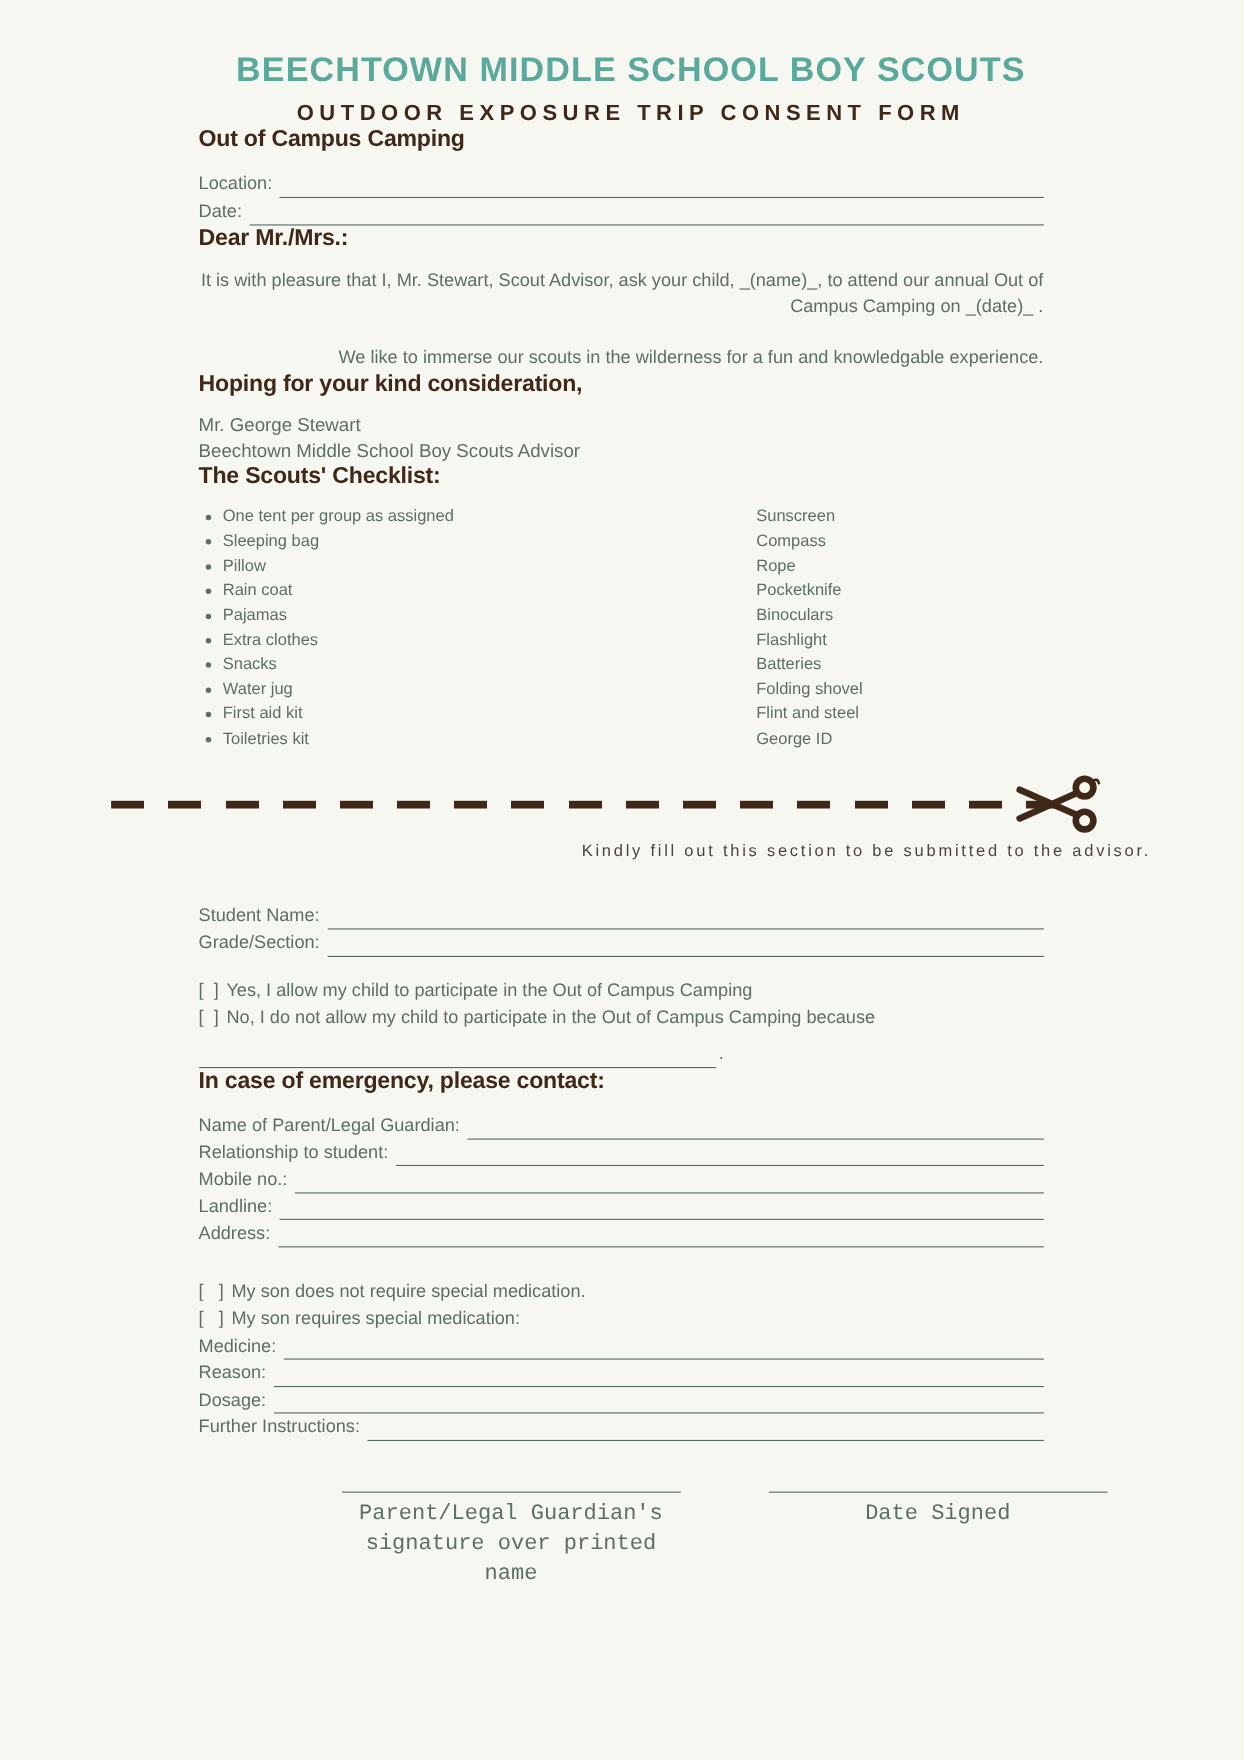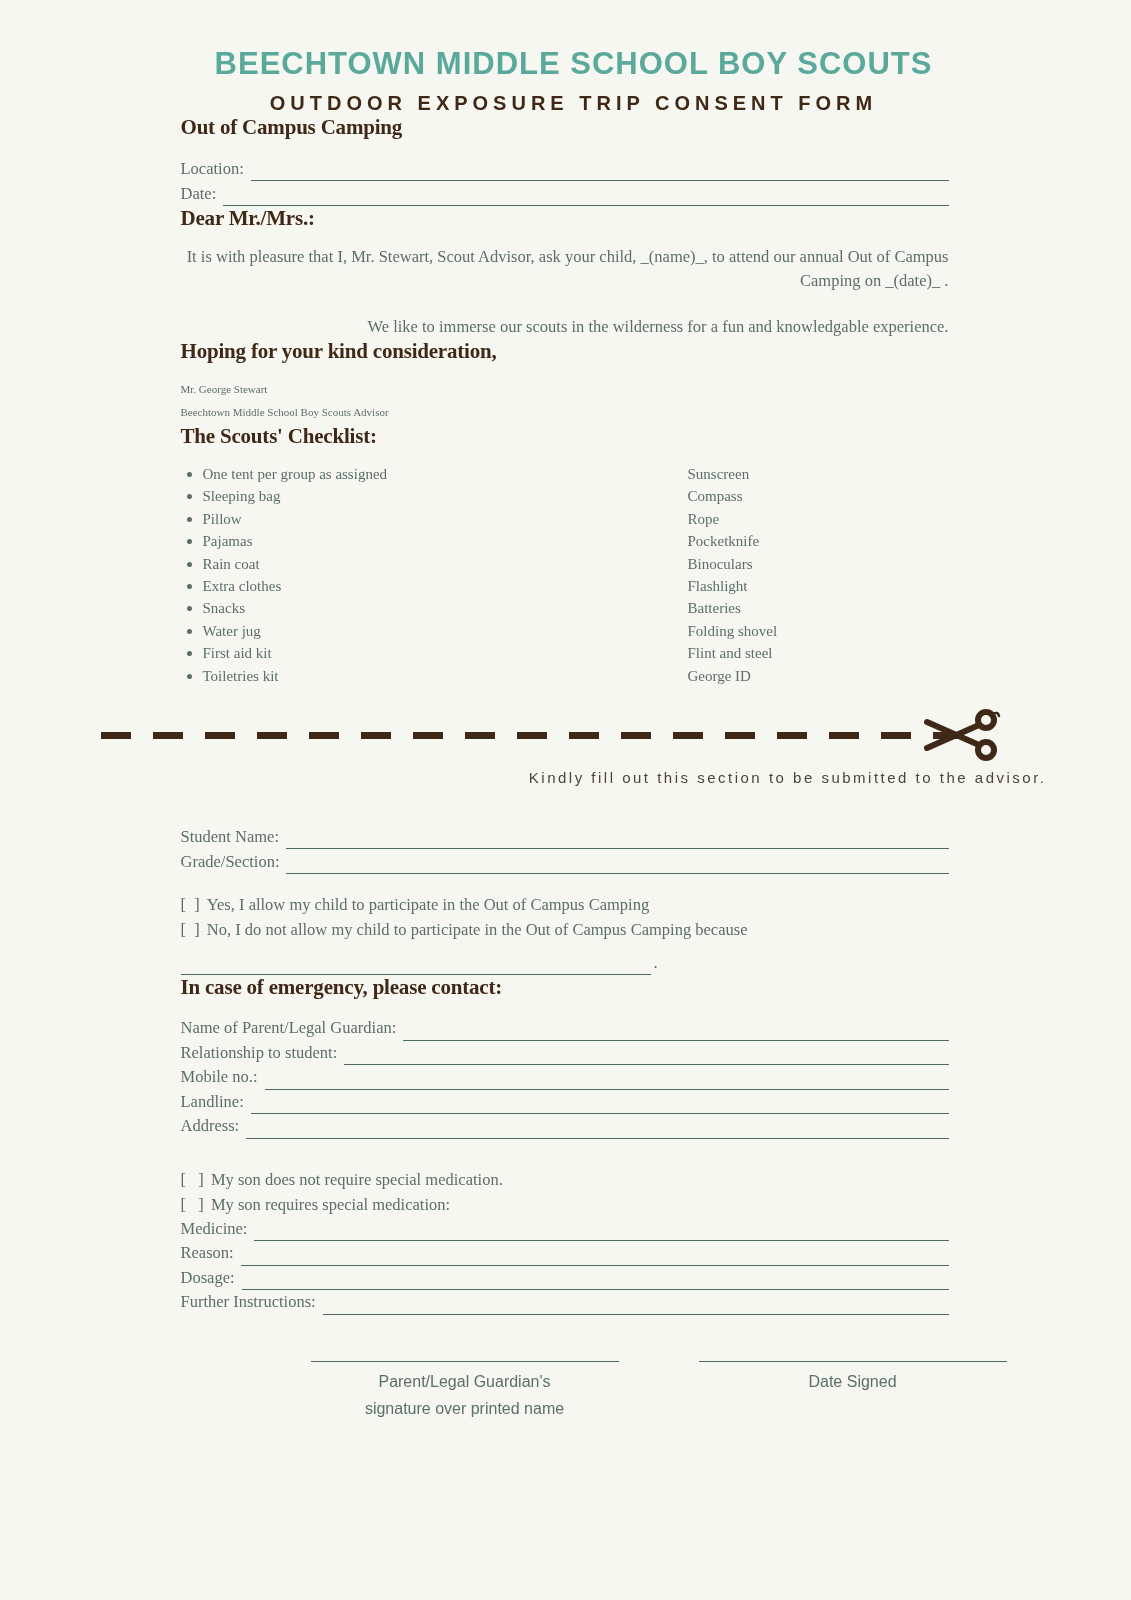--- a/index.html
+++ b/index.html
@@ -11,21 +11,21 @@
     --note_gray:#4c443d;
   }
   *{box-sizing:border-box;}
   html,body{margin:0;padding:0;background:var(--background);}
   .page{
     width:962px;height:1600px;margin:4px auto;position:relative;
     background:var(--background);overflow:hidden;
     font-family:"Liberation Sans","DejaVu Sans",sans-serif;
     padding-left:16px;
   }
-  .content{padding-left:80px;padding-right:98px;font-family:Liberation Serif, serif;}
+  .content{padding-left:80px;padding-right:98px;}
 
   
   .masthead{padding-top:42px;text-align:center;}
   .masthead h1{
     margin:0;font-size:31px;font-weight:800;letter-spacing:1px;
     color:var(--accent_teal);
   }
   .masthead .subtitle{
     margin-top:10px;font-size:20px;font-weight:800;letter-spacing:5px;
     color:var(--heading_brown);
@@ -52,21 +52,21 @@
     height:20px;min-width:40px;
   }
   .fields{margin-top:16px;}
 
   
   .para{
     margin:14px 0 0 0;font-size:16.5px;line-height:24px;
     color:var(--body_green);max-width:965px;text-align:right;
   }
   .para.second{margin-top:22px;}
-  .sigblock{margin-top:14px;font-size:11px;line-height:23px;color:var(--body_green);}
+  .sigblock{margin-top:14px;font-size:17px;line-height:23px;color:var(--body_green);}
 
   
   .cols{display:grid;grid-template-columns:507px 1fr;margin-top:14px;}
   .cols ul{list-style:none;margin:0;padding:0;}
   .cols li{
     font-size:15px;line-height:22.4px;color:var(--body_green);position:relative;
   }
   .col-left li{padding-left:22px;}
   .col-left li::before{
     content:'';position:absolute;left:6px;top:9px;width:5px;height:5px;
@@ -93,21 +93,21 @@
   .cbgroup{margin-top:18px;}
   .cbgroup-med{margin-top:28px;}
   .because{margin-top:8px;display:flex;align-items:flex-end;font-size:16.5px;color:var(--body_green);line-height:25px;}
   .because .fline{flex:none;width:470px;margin-left:0;}
   .because .period{margin-left:3px;}
 
   
   .sig-row{display:flex;gap:80px;margin-top:46px;padding-left:210px;}
   .sig-col{width:308px;text-align:center;}
   .sig-line{border-top:1.8px solid var(--line_green);height:0;}
-  .sig-label{font-size:16px;line-height:27px;color:var(--body_green);}
+  .sig-label{font-size:20px;line-height:27px;color:var(--body_green);font-family:Liberation Mono, monospace;}
   .sig-label.first{margin-top:6px;}
 </style>
 </head>
 <body>
 
 <div class="page">
 
   <header class="masthead">
     <h1>BEECHTOWN MIDDLE SCHOOL BOY SCOUTS</h1>
     <div class="subtitle">OUTDOOR EXPOSURE TRIP CONSENT FORM</div>
@@ -138,22 +138,22 @@
     </div>
   </section>
 
   <section class="content">
     <h2 class="sec mt-30">The Scouts' Checklist:</h2>
     <div class="cols">
       <ul class="col-left">
         <li>One tent per group as assigned</li>
         <li>Sleeping bag</li>
         <li>Pillow</li>
+        <li>Rain coat</li>
         <li>Pajamas</li>
-        <li>Rain coat</li>
         <li>Extra clothes</li>
         <li>Snacks</li>
         <li>Water jug</li>
         <li>First aid kit</li>
         <li>Toiletries kit</li>
       </ul>
       <ul class="col-right">
         <li>Sunscreen</li>
         <li>Compass</li>
         <li>Rope</li>

